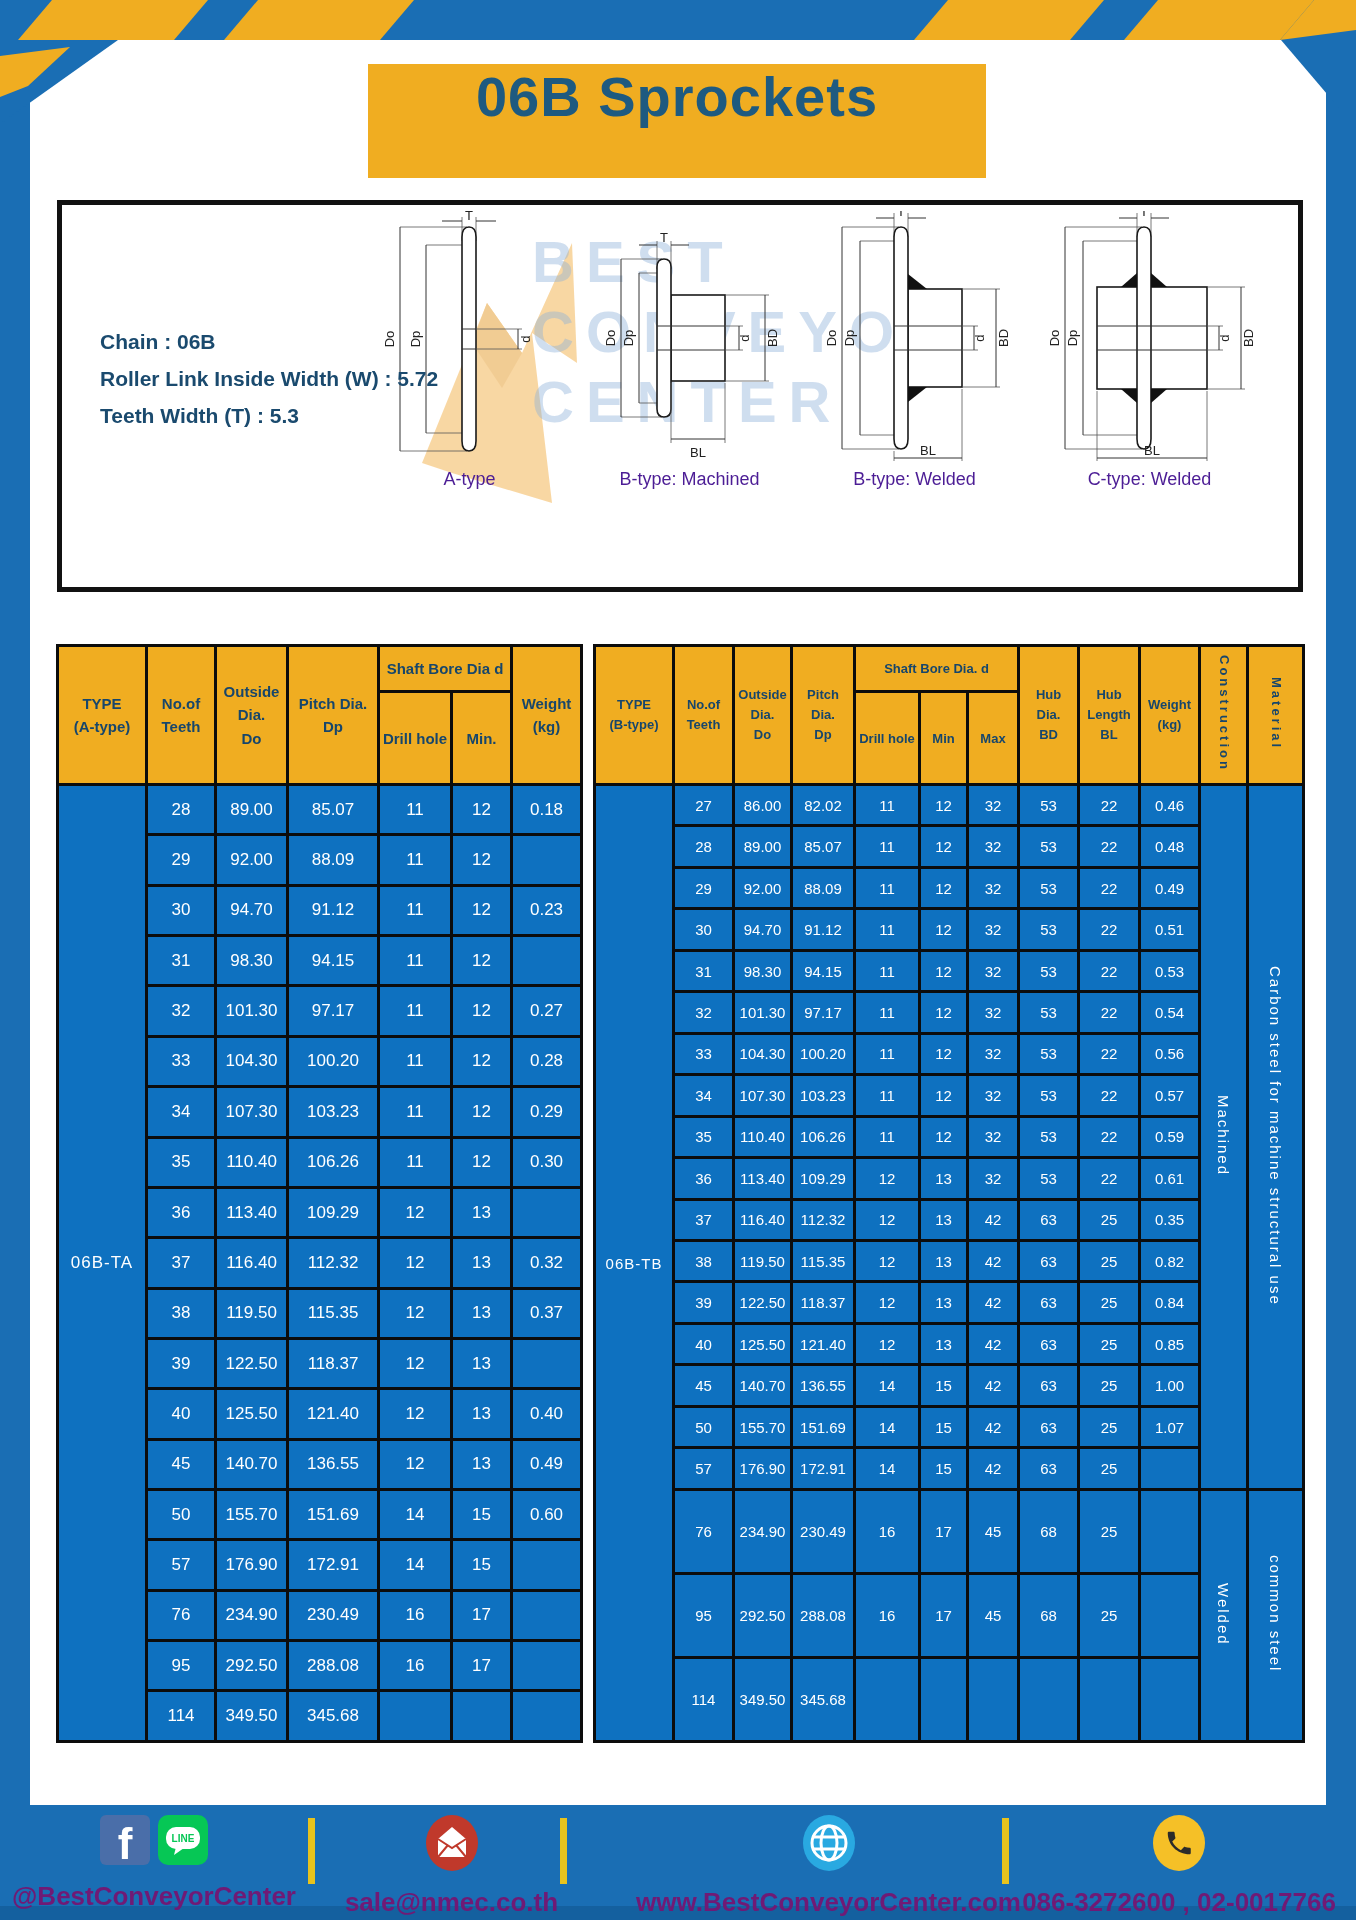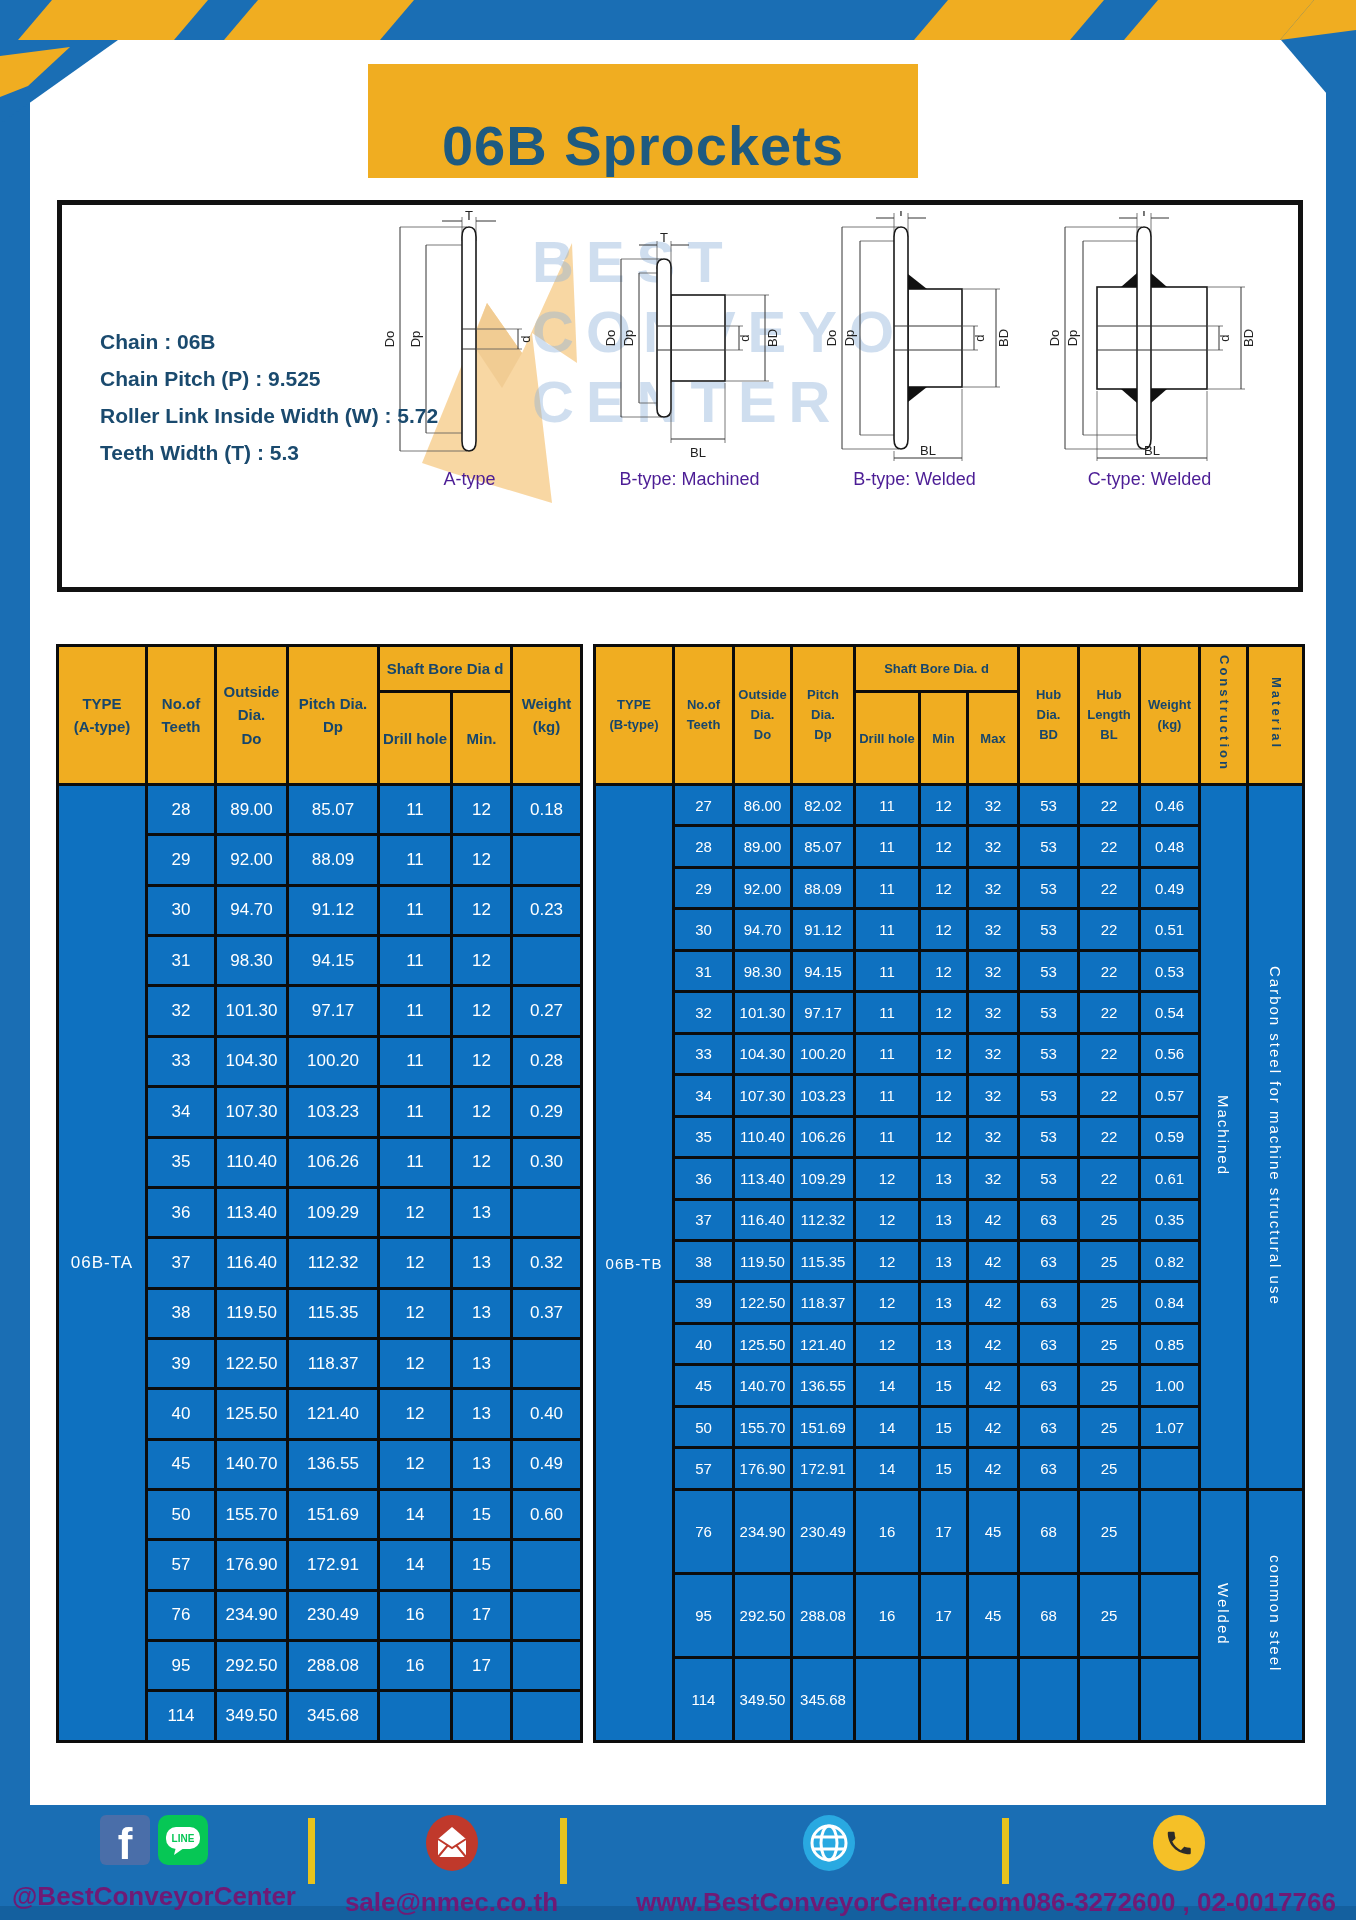--- a/index.html
+++ b/index.html
@@ -12,22 +12,22 @@
   html,body{margin:0;padding:0;}
   body{font-family:"Liberation Sans",sans-serif;}
   .page{position:relative;width:1356px;height:1920px;background:#ffffff;overflow:hidden;}
 
   .frame{position:absolute;top:0;height:1920px;background:var(--blue);}
   .frame.left{left:0;width:30px;}
   .frame.right{left:1326px;width:30px;}
 
   .top-decor{position:absolute;left:0;top:0;}
 
-  .title-box{position:absolute;left:368px;top:64px;width:550px;height:114px;background:var(--yellow);
-    display:flex;align-items:flex-end;justify-content:center;}
+  .title-box{position:absolute;left:368px;top:64px;width:618px;height:114px;background:var(--yellow);
+    display:flex;align-items:flex-start;justify-content:center;}
   .title-box h1{margin:0;font-size:56px;font-weight:bold;color:#1e5a80;letter-spacing:1px;}
 
   .panel{position:absolute;left:57px;top:200px;width:1246px;height:392px;border:5px solid #111;
     background:#fff;box-sizing:border-box;}
   .specs{position:absolute;left:38px;top:118px;z-index:3;}
   .specs div{font-size:21px;font-weight:bold;color:#1a4a6e;line-height:37px;white-space:pre;}
 
   .watermark-text{position:absolute;left:470px;top:22px;z-index:0;color:rgba(140,176,216,0.42);
     font-weight:bold;font-size:58px;line-height:70px;letter-spacing:12px;}
   .watermark-logo{position:absolute;left:330px;top:8px;z-index:0;opacity:.5;}
@@ -100,21 +100,20 @@
       <path d="M95 90 L130 140 L110 175 L80 130 Z" fill="#e59a2a"></path>
     </svg>
     <div class="watermark-text">
       <div>BEST</div>
       <div>CONVEYOR</div>
       <div>CENTER</div>
     </div>
 
     <div class="specs">
       <div>Chain : 06B</div>
-      <div>Chain Pitch (P) : 9.525</div>
       <div>Roller Link Inside Width (W) : 5.72</div>
       <div>Teeth Width (T) : 5.3</div>
     </div>
 
     <div class="diagrams">
 
       <div class="diagram" style="width:215px;">
         <svg width="200" height="258" viewBox="0 0 200 258">
           <line class="dg-ext" x1="30" y1="16" x2="97" y2="16"></line>
           <line class="dg-ext" x1="30" y1="240" x2="97" y2="240"></line>

